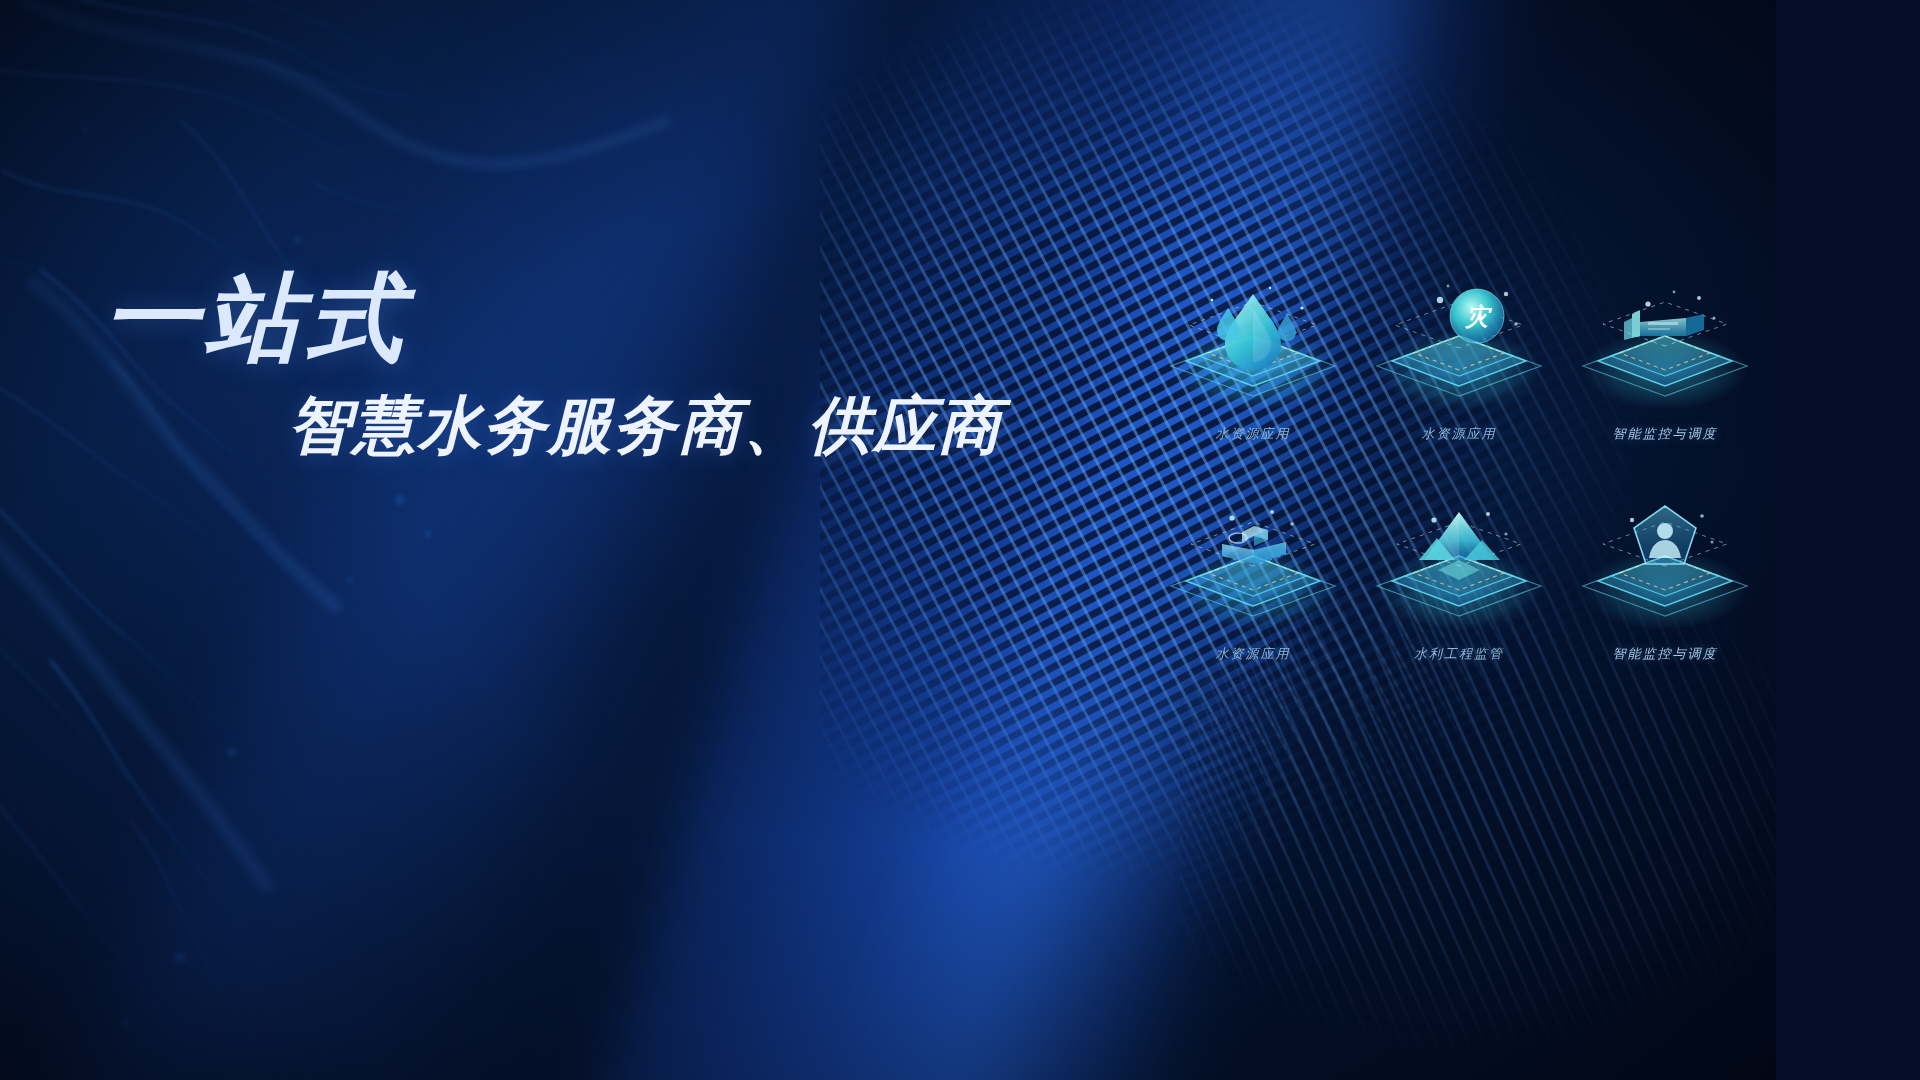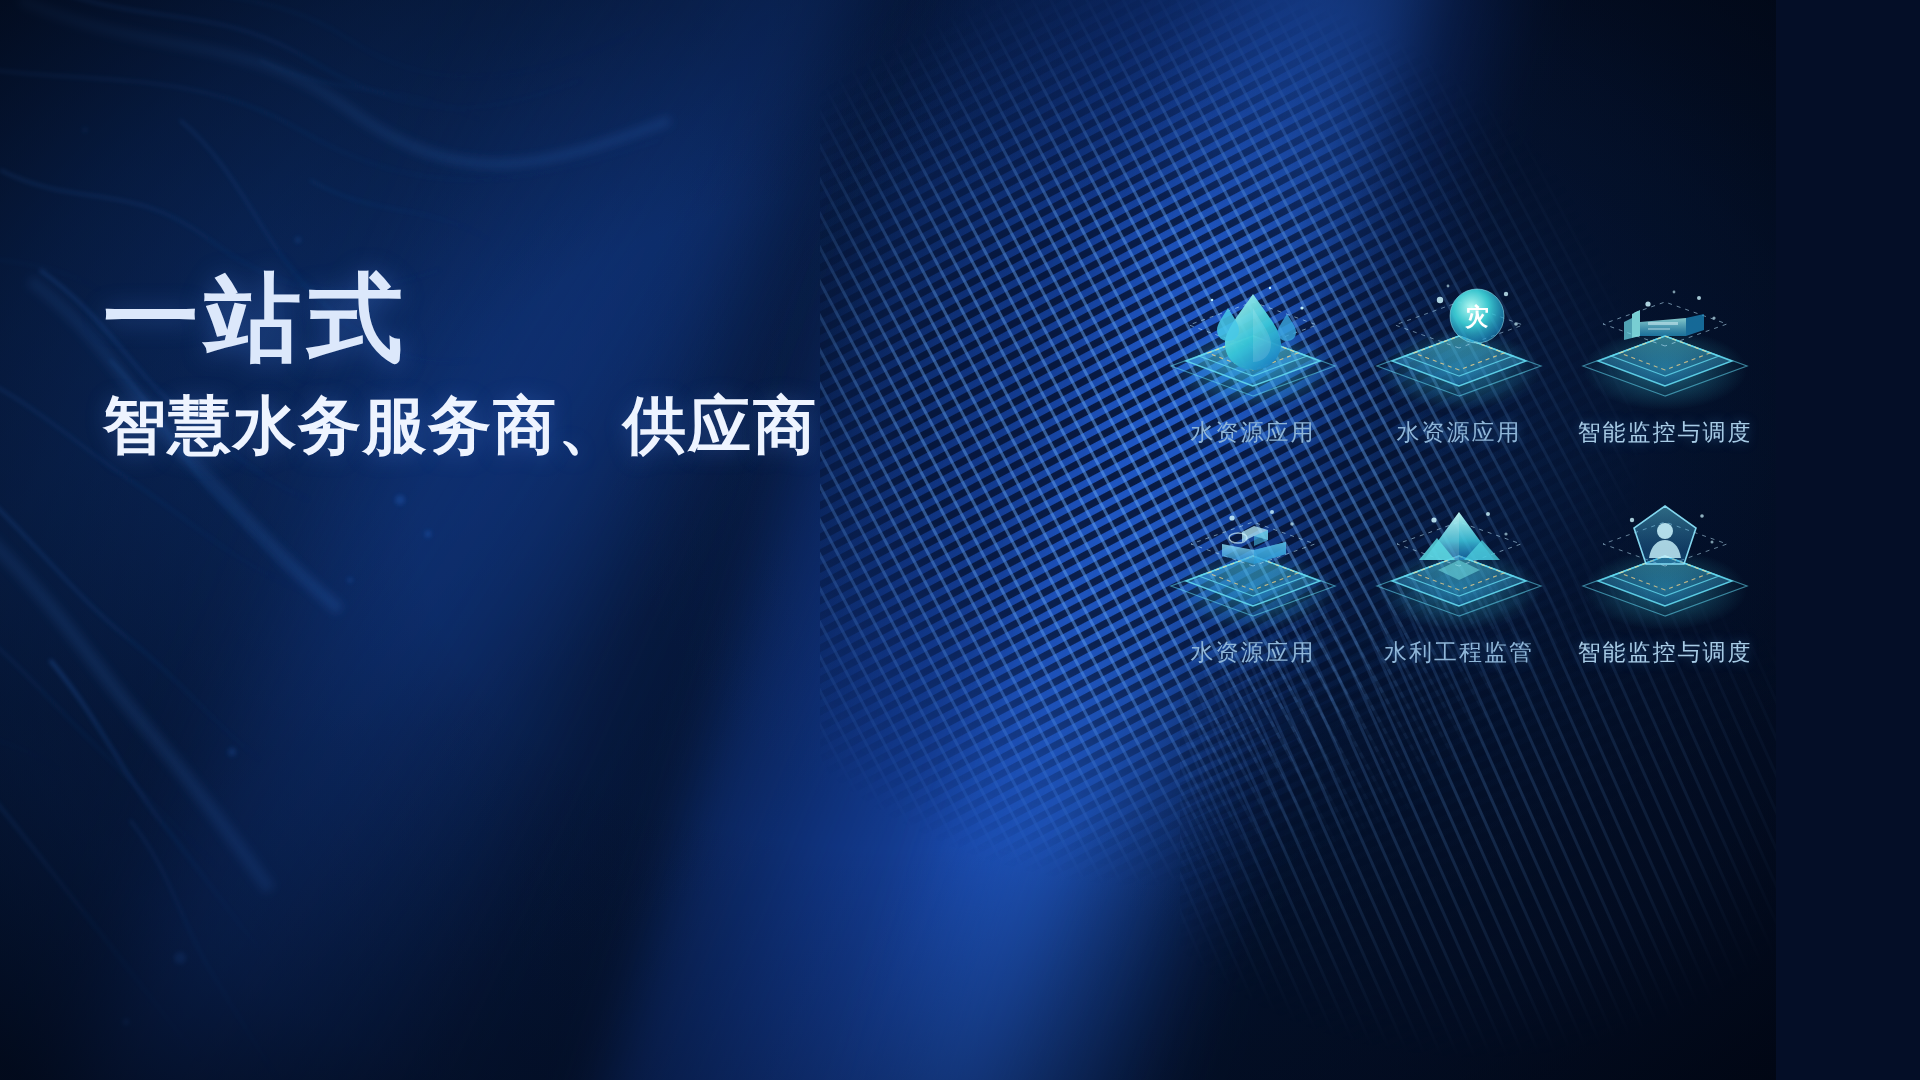--- a/index.html
+++ b/index.html
@@ -4,20 +4,21 @@
 <style>
   * { margin:0; padding:0; box-sizing:border-box; }
   html,body { width:1920px; height:1080px; overflow:hidden; background:#040e27; }
   body { font-family:"Liberation Sans","DejaVu Sans",sans-serif; }
 
   #stage { position:relative; width:1776px; height:1080px; overflow:hidden;
            background:
              radial-gradient(ellipse 900px 700px at 1250px 420px, rgba(18,62,140,0.55) 0%, rgba(10,35,85,0.25) 45%, rgba(4,14,39,0) 72%),
              radial-gradient(ellipse 1100px 900px at 260px 300px, rgba(13,48,115,0.6) 0%, rgba(7,24,62,0.3) 50%, rgba(4,14,39,0) 78%),
              linear-gradient(128deg, #07234f 0%, #0a2a5c 16%, #061c45 34%, #041330 55%, #03122c 74%, #020d24 100%);
+           font-style: italic;
   }
 
   
   .layer { position:absolute; inset:0; pointer-events:none; }
 
   
   .ribbon-a { position:absolute; left:760px; top:-340px; width:560px; height:1900px;
               background:linear-gradient(95deg, rgba(16,58,150,0) 0%, rgba(26,80,200,0.50) 34%, rgba(34,96,228,0.62) 52%, rgba(20,66,170,0.32) 72%, rgba(10,34,95,0) 100%);
               transform:rotate(17deg); filter:blur(26px); }
   .ribbon-b { position:absolute; left:1030px; top:-300px; width:230px; height:1800px;
@@ -51,31 +52,31 @@
         background-size:15px 13px,15px 13px; }
 
   .vignette { position:absolute; inset:0;
       background:radial-gradient(ellipse 1200px 820px at 900px 520px, rgba(0,0,0,0) 40%, rgba(2,8,24,0.45) 78%, rgba(1,5,16,0.78) 100%); }
 
   
   .headline { position:absolute; left:103px; top:268px; width:900px; }
   .title-main { font-size:96px; line-height:1.04; font-weight:700; letter-spacing:6px;
                 color:#dce8fb; text-shadow:0 2px 26px rgba(90,150,255,0.35); white-space:nowrap; }
   .title-sub  { margin-top:22px; font-size:63px; line-height:1.12; font-weight:700; letter-spacing:2px;
-                color:#eef4ff; text-shadow:0 2px 22px rgba(90,150,255,0.30); white-space:nowrap; }
+                color:#eef4ff; text-shadow:0 2px 22px rgba(90,150,255,0.30); white-space:nowrap;text-align:right; }
 
   
   .grid { position:absolute; left:1150px; top:278px; width:620px;
           display:grid; grid-template-columns:repeat(3,206px); grid-template-rows:170px 170px;
           row-gap:50px; }
   .cell { position:relative; width:206px; height:170px; display:flex; flex-direction:column;
           align-items:center; justify-content:flex-start; }
   .art { position:relative; width:206px; height:128px; }
   .art svg { position:absolute; left:0; top:0; width:206px; height:128px; overflow:visible; }
-  .cap { margin-top:13px; font-size:23px; letter-spacing:2px; color:#8fb6d8;
+  .cap { margin-top:19px; font-size:13px; letter-spacing:2px; color:#8fb6d8;
          text-shadow:0 0 12px rgba(70,140,220,0.45); white-space:nowrap; }
   .cell.bright .cap { color:#a8cce6; }
 </style>
 </head>
 <body>
 
 <div id="stage">
 
   <div class="layer">
 

